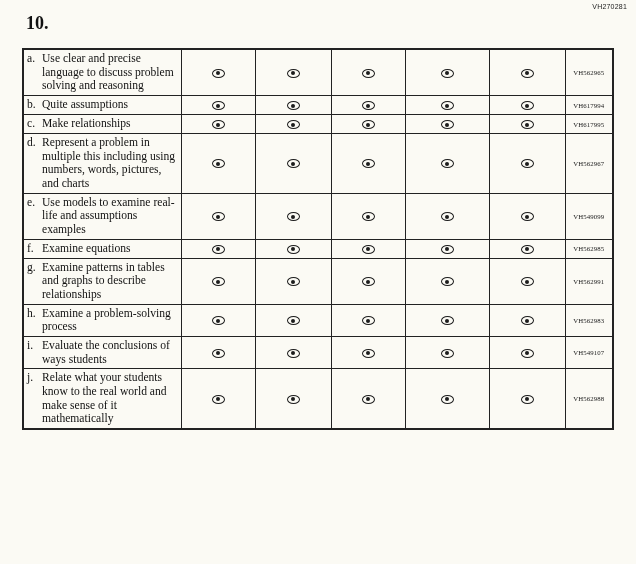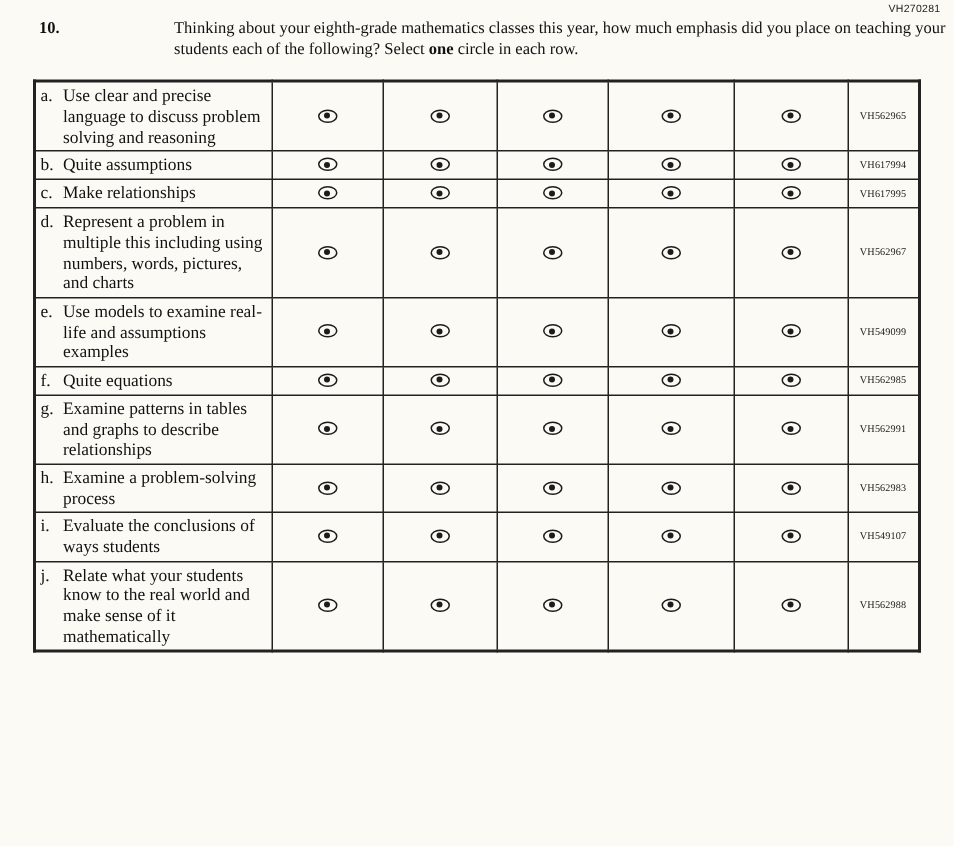--- a/index.html
+++ b/index.html
@@ -16,23 +16,22 @@
     top:3px;
     right:9px;
     font-size:7px;
     font-family:"Liberation Sans",sans-serif;
     letter-spacing:.2px;
     color:#222;
   }
   .question{
     display:flex;
     margin:12px 0 0 26px;
-    font-size:11px;
+    font-size:18px;
     line-height:1.28;
-    justify-content:space-between;
   }
   .qnum{font-weight:bold;flex:0 0 22px;}
   .qtext{flex:0 1 auto;max-width:520px;}
   .qtext strong{font-weight:bold;}
   table{
     border-collapse:collapse;
     margin:13px 0 0 22px;
     table-layout:fixed;
     border:2px solid #222;
   }
@@ -82,25 +81,20 @@
     border-radius:50%;
   }
 </style>
 </head>
 <body>
 
 <div class="form-code">VH270281</div>
 
 <div class="question">
   <div class="qnum">10.</div>
-  <div class="qtext">
-    <span>Thinking about your eighth-grade mathematics classes this year, how much emphasis did you place on teaching your students each of the following? Select</span>
-    <strong>one</strong>
-    <span>circle in each row.</span>
-  </div>
 </div>
 
 <table>
   <colgroup>
     <col style="width:158px">
       <col style="width:74px">
       <col style="width:76px">
       <col style="width:74px">
       <col style="width:84px">
       <col style="width:76px">
@@ -180,21 +174,21 @@
     <td class="opt"><span class="bubble"></span></td>
     <td class="opt"><span class="bubble"></span></td>
     <td class="opt"><span class="bubble"></span></td>
     <td class="code">VH549099</td>
   </tr>
 
   <tr>
     <td class="lbl">
           <div class="lbl-inner">
             <span class="letter">f.</span>
-            <span class="txt">Quite equations</span>
+            <span class="txt">Examine equations</span>
           </div>
         </td>
     <td class="opt"><span class="bubble"></span></td>
     <td class="opt"><span class="bubble"></span></td>
     <td class="opt"><span class="bubble"></span></td>
     <td class="opt"><span class="bubble"></span></td>
     <td class="opt"><span class="bubble"></span></td>
     <td class="code">VH562985</td>
   </tr>
 

